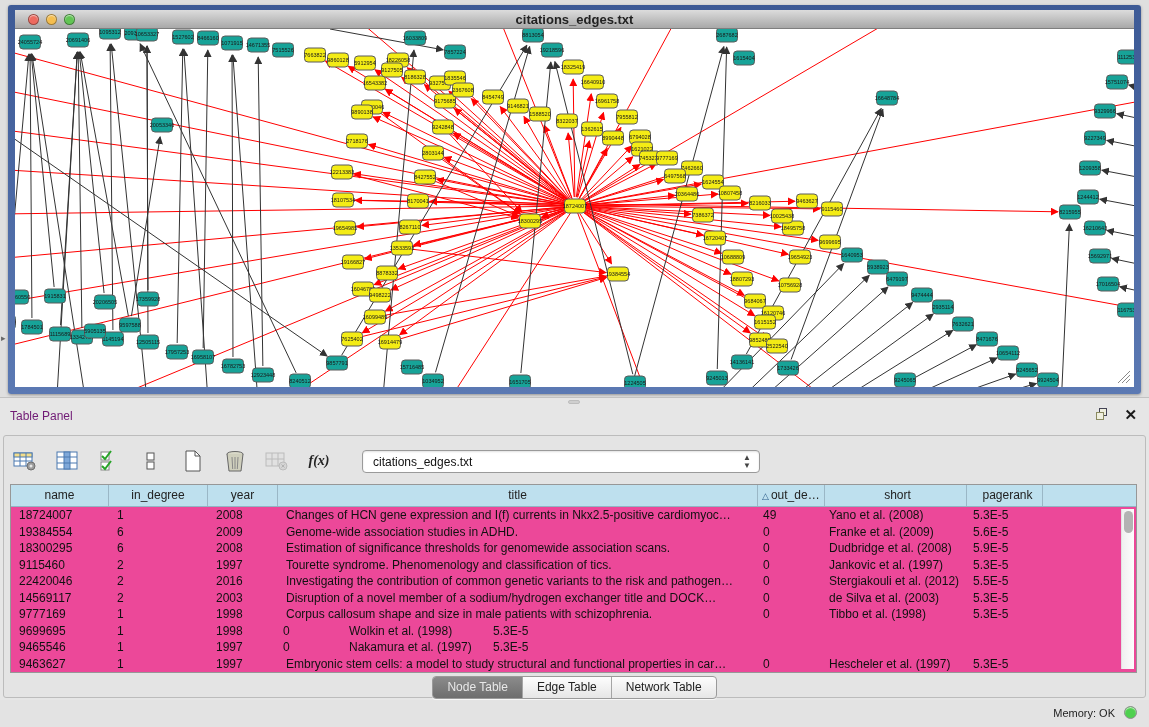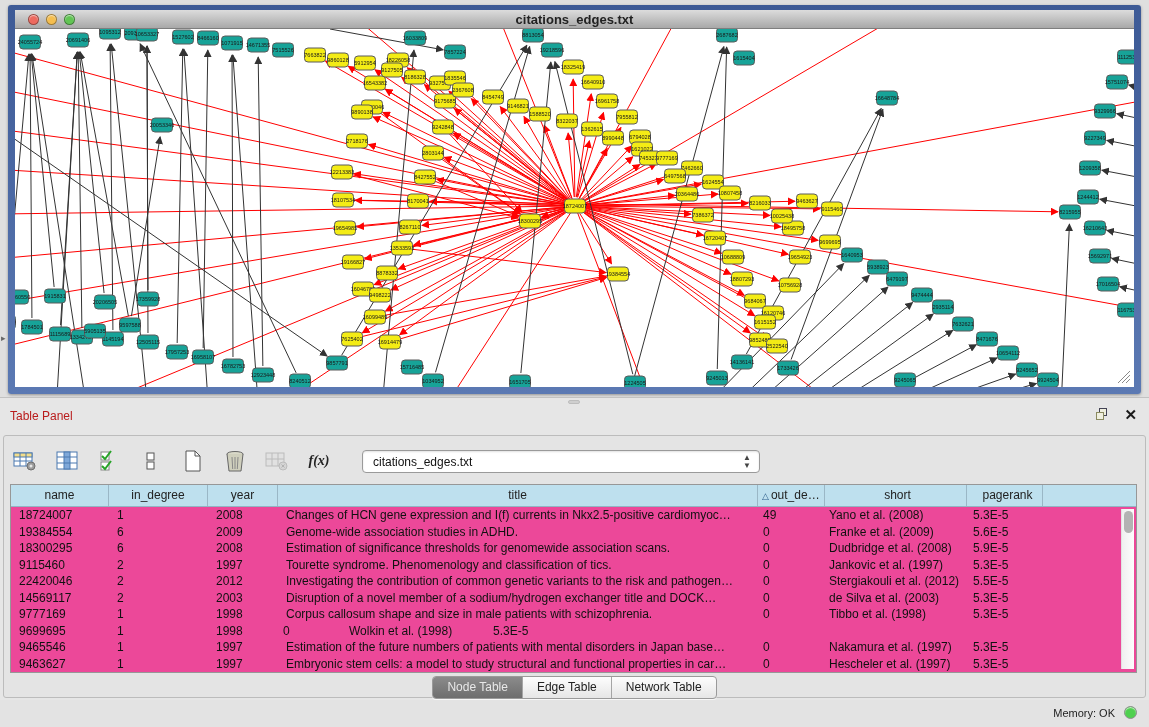--- a/index.html
+++ b/index.html
@@ -21,21 +21,21 @@
   .l-red{background:#ed6a5f} .l-yel{background:#f5be4f} .l-grn{background:#62c554}
   .net-canvas { position:relative; width:1119px; height:358px; background:#ffffff; overflow:hidden; }
   .net-canvas svg { display:block; }
 
   .collapse-arrow { position:absolute; left:1px; top:333px; font-size:9px; color:#666; z-index:5; }
 
   
   .table-panel { position:absolute; left:0; top:397px; width:1149px; height:303px;
     background:#e6e6e6; border-top:1px solid #c2c2c2; }
   .panel-header { position:relative; height:37px; }
-  .panel-title { position:absolute; left:10px; top:11px; font-size:12px; color:#b91c1c; }
+  .panel-title { position:absolute; left:10px; top:11px; font-size:12px; color:#701a75; }
   .panel-dimple { position:absolute; left:568px; top:2px; width:12px; height:4px;
     border-radius:2px; background:#cfcfcf; border:1px solid #bdbdbd; }
   .panel-hdr-icons { position:absolute; right:12px; top:9px; display:flex; gap:14px; align-items:center; }
   .float-icon { width:15px; height:15px; position:relative; cursor:default; }
   .float-icon .sq1,.float-icon .sq2 { position:absolute; width:8px; height:8px;
     border:1px solid #6b6b45; background:#efefdf; }
   .float-icon .sq1 { left:4px; top:1px; border-color:#445; }
   .float-icon .sq2 { left:1px; top:5px; border-color:#8a8a60; }
   .close-icon { font-size:15px; font-weight:bold; color:#1a1a1a; line-height:15px; cursor:default; }
 
@@ -667,21 +667,21 @@
               <div class="td c1">2</div>
               <div class="td c2">1997</div>
               <div class="td c3">Tourette syndrome. Phenomenology and classification of tics.</div>
               <div class="td c4">0</div>
               <div class="td c5">Jankovic et al. (1997)</div>
               <div class="td c6">5.3E-5</div>
             </div>
             <div class="tr">
               <div class="td c0">22420046</div>
               <div class="td c1">2</div>
-              <div class="td c2">2012</div>
+              <div class="td c2">2016</div>
               <div class="td c3">Investigating the contribution of common genetic variants to the risk and pathogen…</div>
               <div class="td c4">0</div>
               <div class="td c5">Stergiakouli et al. (2012)</div>
               <div class="td c6">5.5E-5</div>
             </div>
             <div class="tr">
               <div class="td c0">14569117</div>
               <div class="td c1">2</div>
               <div class="td c2">2003</div>
               <div class="td c3">Disruption of a novel member of a sodium/hydrogen exchanger title and DOCK…</div>
@@ -703,21 +703,20 @@
               <div class="td c1">1</div>
               <div class="td c2">1998</div>
               <div class="td c4">0</div>
               <div class="td c5">Wolkin et al. (1998)</div>
               <div class="td c6">5.3E-5</div>
             </div>
             <div class="tr">
               <div class="td c0">9465546</div>
               <div class="td c1">1</div>
               <div class="td c2">1997</div>
-              <div class="td c3">Estimation of the future numbers of patients with mental disorders in Japan base…</div>
               <div class="td c4">0</div>
               <div class="td c5">Nakamura et al. (1997)</div>
               <div class="td c6">5.3E-5</div>
             </div>
             <div class="tr">
               <div class="td c0">9463627</div>
               <div class="td c1">1</div>
               <div class="td c2">1997</div>
               <div class="td c3">Embryonic stem cells: a model to study structural and functional properties in car…</div>
               <div class="td c4">0</div>

